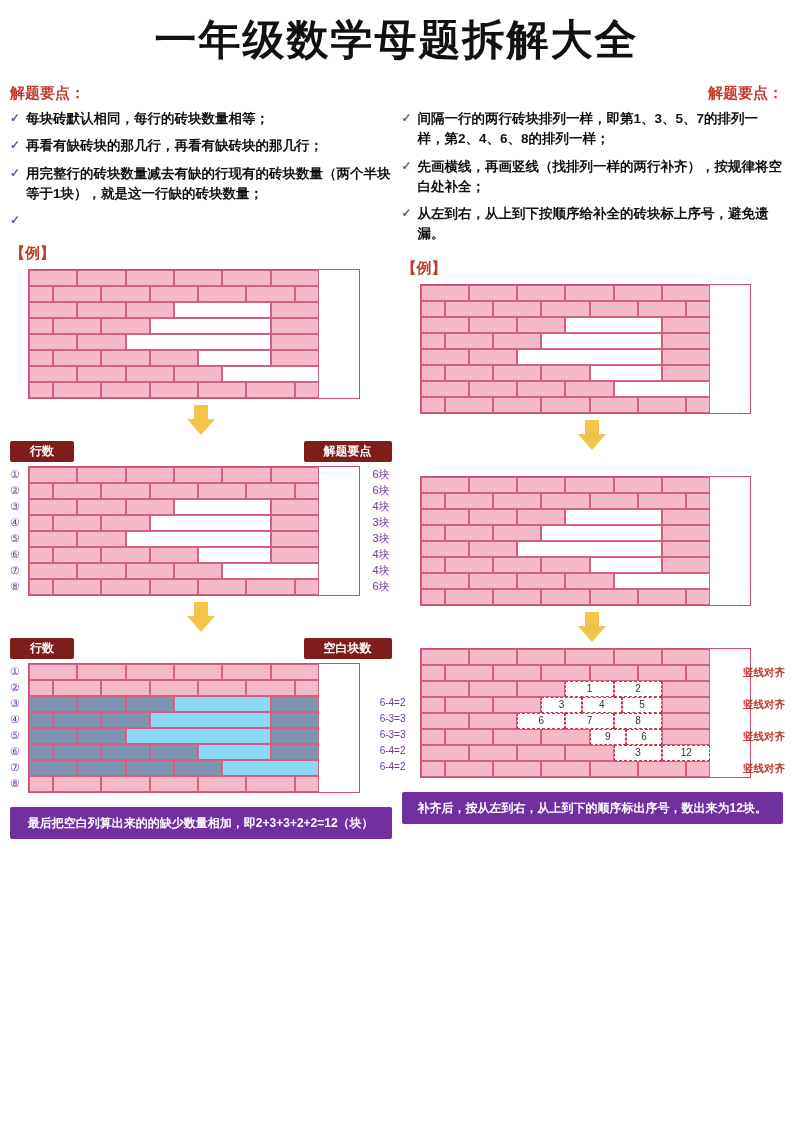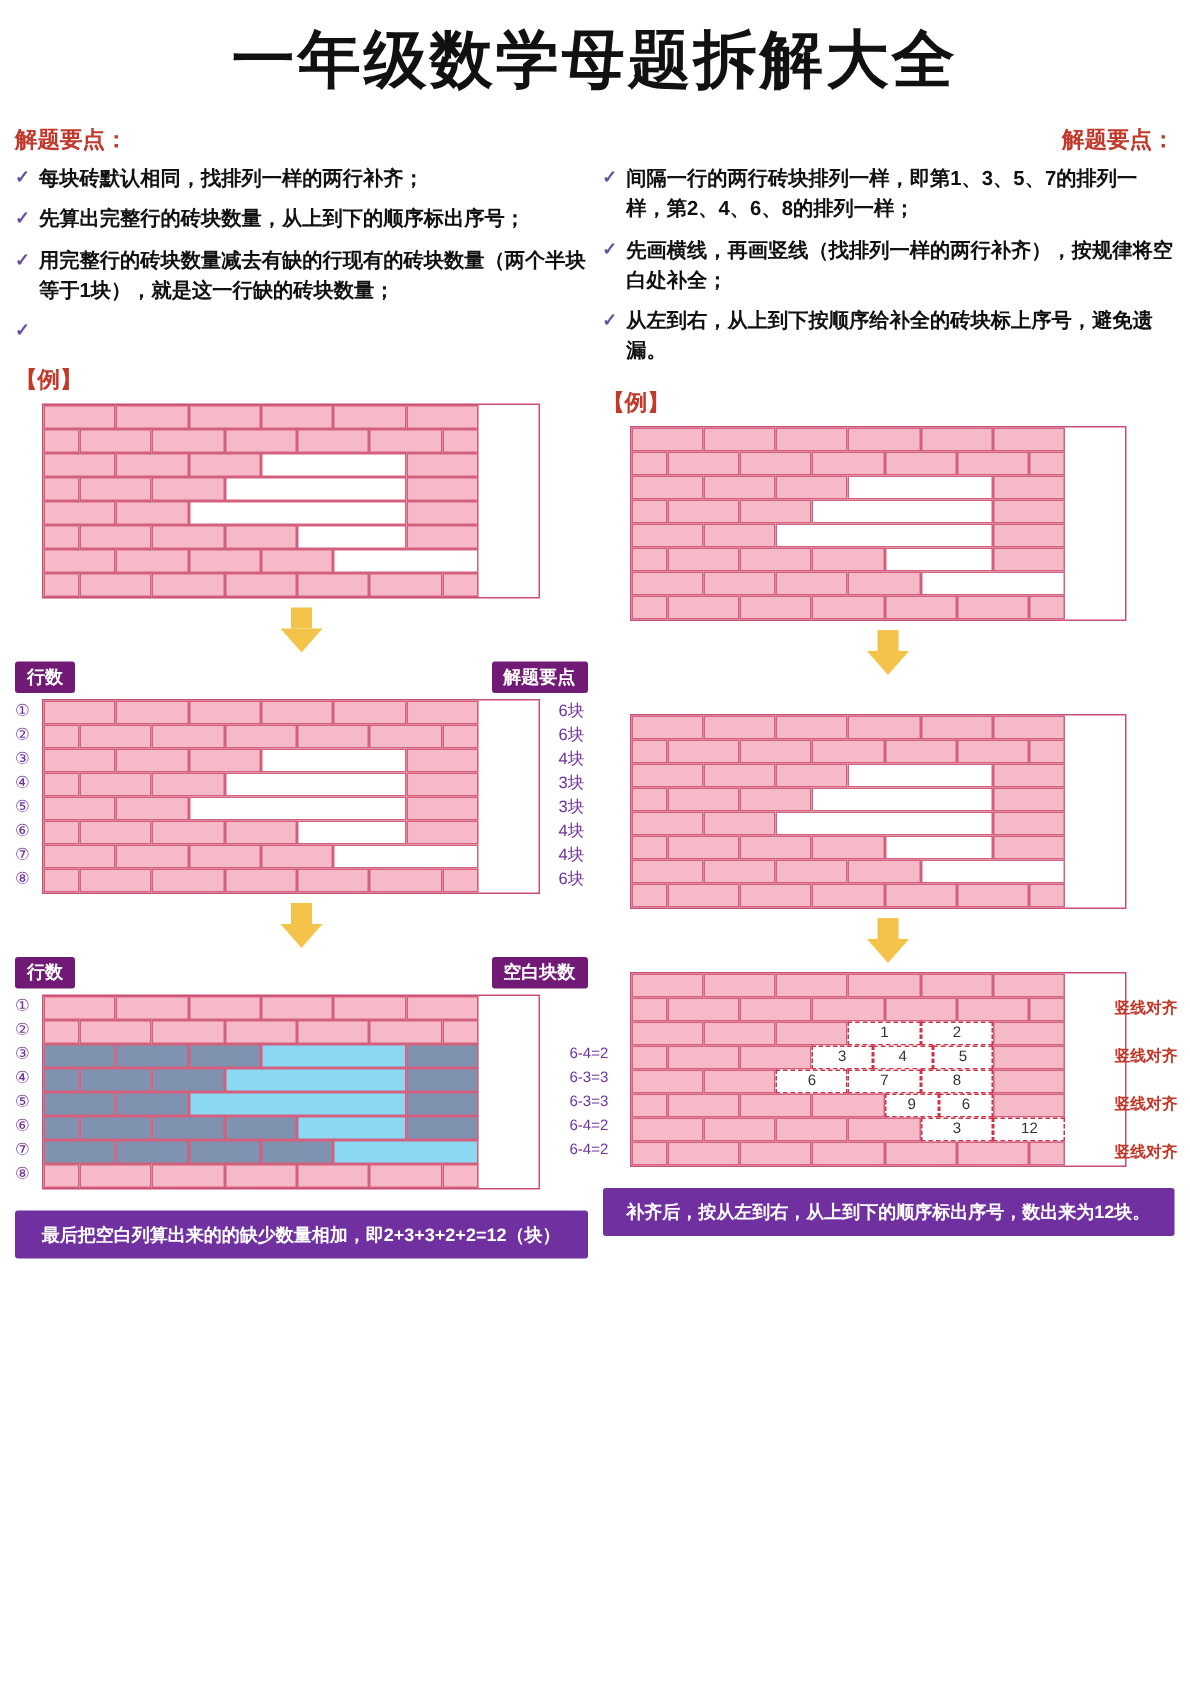--- a/index.html
+++ b/index.html
@@ -112,22 +112,22 @@
   }
   .arrow-stem {
     width: 14px; height: 14px; background: #f3c34a; margin: 0 auto;
   }
   
   .rowlabel-bar {
     display: flex; justify-content: space-between; align-items: center;
     margin-bottom: 4px;
   }
   .tag {
-    background: #701a75; color: #fff; font-size: 12px; font-weight: bold;
-    padding: 2px 8px; border-radius: 2px;
+    background: #7f1d1d; color: #fff; font-size: 12px; font-weight: bold;
+    padding: 2px 20px; border-radius: 2px;
   }
   .circ-col {
     position: absolute; left: -18px; top: 0;
     font-size: 11px; color: #7030a0; line-height: 16px;
   }
   .cnt-col {
     position: absolute; right: -30px; top: 0;
     font-size: 11px; color: #7030a0; line-height: 16px;
   }
   .wall-wrap { position: relative; margin-left: 18px; margin-right: 32px; }
@@ -152,25 +152,25 @@
     <div class="title">一年级数学母题拆解大全</div>
   </div>
 
   <div class="cols">
 
     <div class="col col-left">
       <div class="keypoints-head">解题要点：</div>
       <ul class="kp">
         <li>
             <span class="check">✓</span>
-            <span>每块砖默认相同，找排列一样的两行补齐；</span>
+            <span>每块砖默认相同，每行的砖块数量相等；</span>
           </li>
         <li>
             <span class="check">✓</span>
-            <span>先算出完整行的砖块数量，从上到下的顺序标出序号；</span>
+            <span>再看有缺砖块的那几行，再看有缺砖块的那几行；</span>
           </li>
         <li>
             <span class="check">✓</span>
             <span>用完整行的砖块数量减去有缺的行现有的砖块数量（两个半块等于1块），就是这一行缺的砖块数量；</span>
           </li>
         <li>
             <span class="check">✓</span>
           </li>
       </ul>
 

